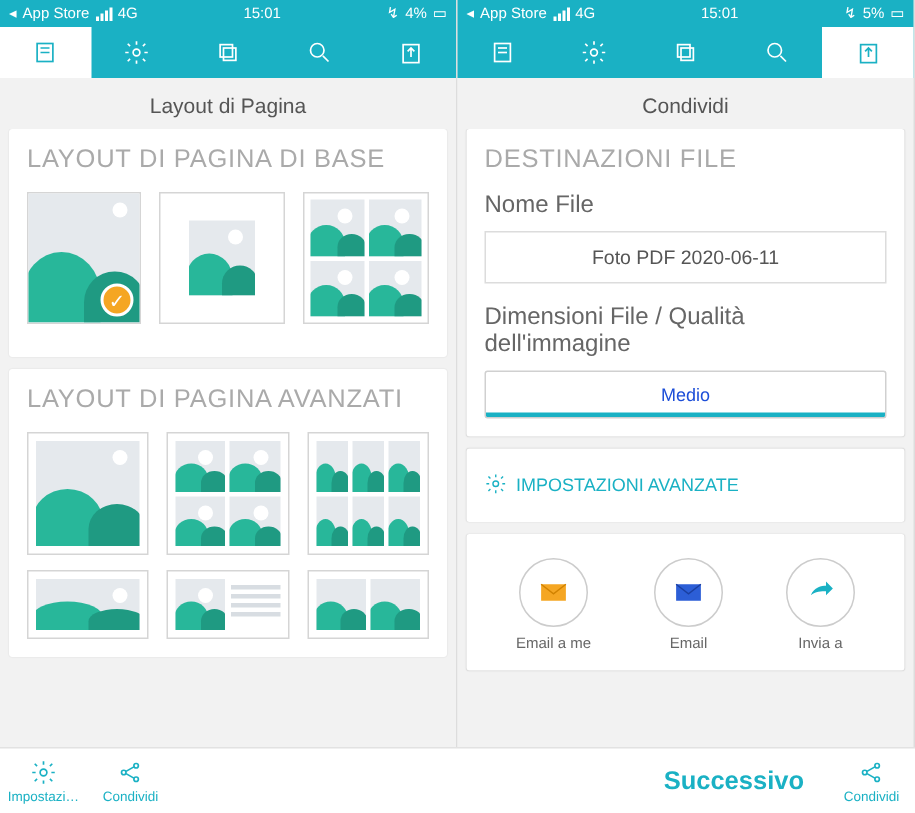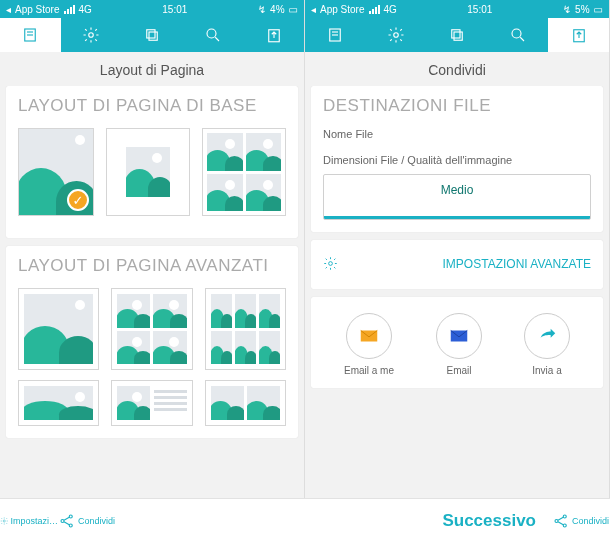--- a/index.html
+++ b/index.html
@@ -147,36 +147,36 @@
     display:flex; flex-direction:column;
   }
   .bottom-bar {
     height: 44px;
     background: #fff;
     border-top: 1px solid #e2e2e2;
     display: flex;
     align-items: center;
   }
   .bottom-tab {
-    display:flex; flex-direction:row; align-items:center; 
+    display:flex; flex-direction:column; align-items:center; 
     color:#1ab1c4;
     width: 58px;
     gap:2px;
   }
   .bottom-tab .lbl { font-size: 9px; }
   .bottom-primary {
     flex:1;
     text-align: right;
     padding-right: 16px;
     color: #1ab1c4;
     font-size: 17px;
     font-weight: 700;
   }
   
-  .field-label { font-size: 11px; color:#666; margin: 2px 0 8px; }
+  .field-label { font-size: 16px; color:#666; margin: 2px 0 8px; }
   .text-input {
     width:100%;
     border:1px solid #dcdcdc;
     padding: 9px 8px;
     font-size: 13px;
     text-align: center;
     color:#555;
     background:#fff;
   }
   .seg {
@@ -189,32 +189,32 @@
   .seg-item {
     flex:1;
     text-align:center;
     padding:8px 0;
     font-size:12px;
     color:#555;
     border-right:1px solid #d0d0d0;
   }
   .seg-item:last-child { border-right:none; }
   .seg-item.active {
-    color:#0f766e;
+    color:#1d4ed8;
     font-weight:500;
     border-bottom: 3px solid #1ab1c4;
-    padding-bottom:19px;
+    padding-bottom:5px;
   }
   .adv-link {
     color:#1ab1c4;
     font-size:12px;
     font-weight:500;
     display:flex;
     align-items:center;
-    justify-content:space-between;
+    justify-content:flex-start;
     gap:6px;
     padding: 6px 0;
   }
   .dest-row { display:flex; justify-content:space-around; margin-top:6px; }
   .dest {
     display:flex; flex-direction:column; align-items:center; gap:6px;
     color:#666;
   }
   .dest-circle {
     width:46px; height:46px;
@@ -440,20 +440,21 @@
           </svg>
       </div>
     </div>
 
     <div class="page-title">Condividi</div>
 
     <div class="scroll-area">
       <div class="card">
         <div class="card-header">DESTINAZIONI FILE</div>
         <div class="field-label">Nome File</div>
+        <input class="text-input" value="Foto PDF 2020-06-11" style="">
         <div class="field-label" style="margin-top:14px;">Dimensioni File / Qualità dell'immagine</div>
         <div class="seg">
           <div class="seg-item active">Medio</div>
         </div>
       </div>
 
       <div class="card">
         <div class="adv-link">
           <svg class="icon-svg" style="width:15px;height:15px;stroke:#1ab1c4;" viewBox="0 0 24 24">
               <circle cx="12" cy="12" r="3"></circle>

